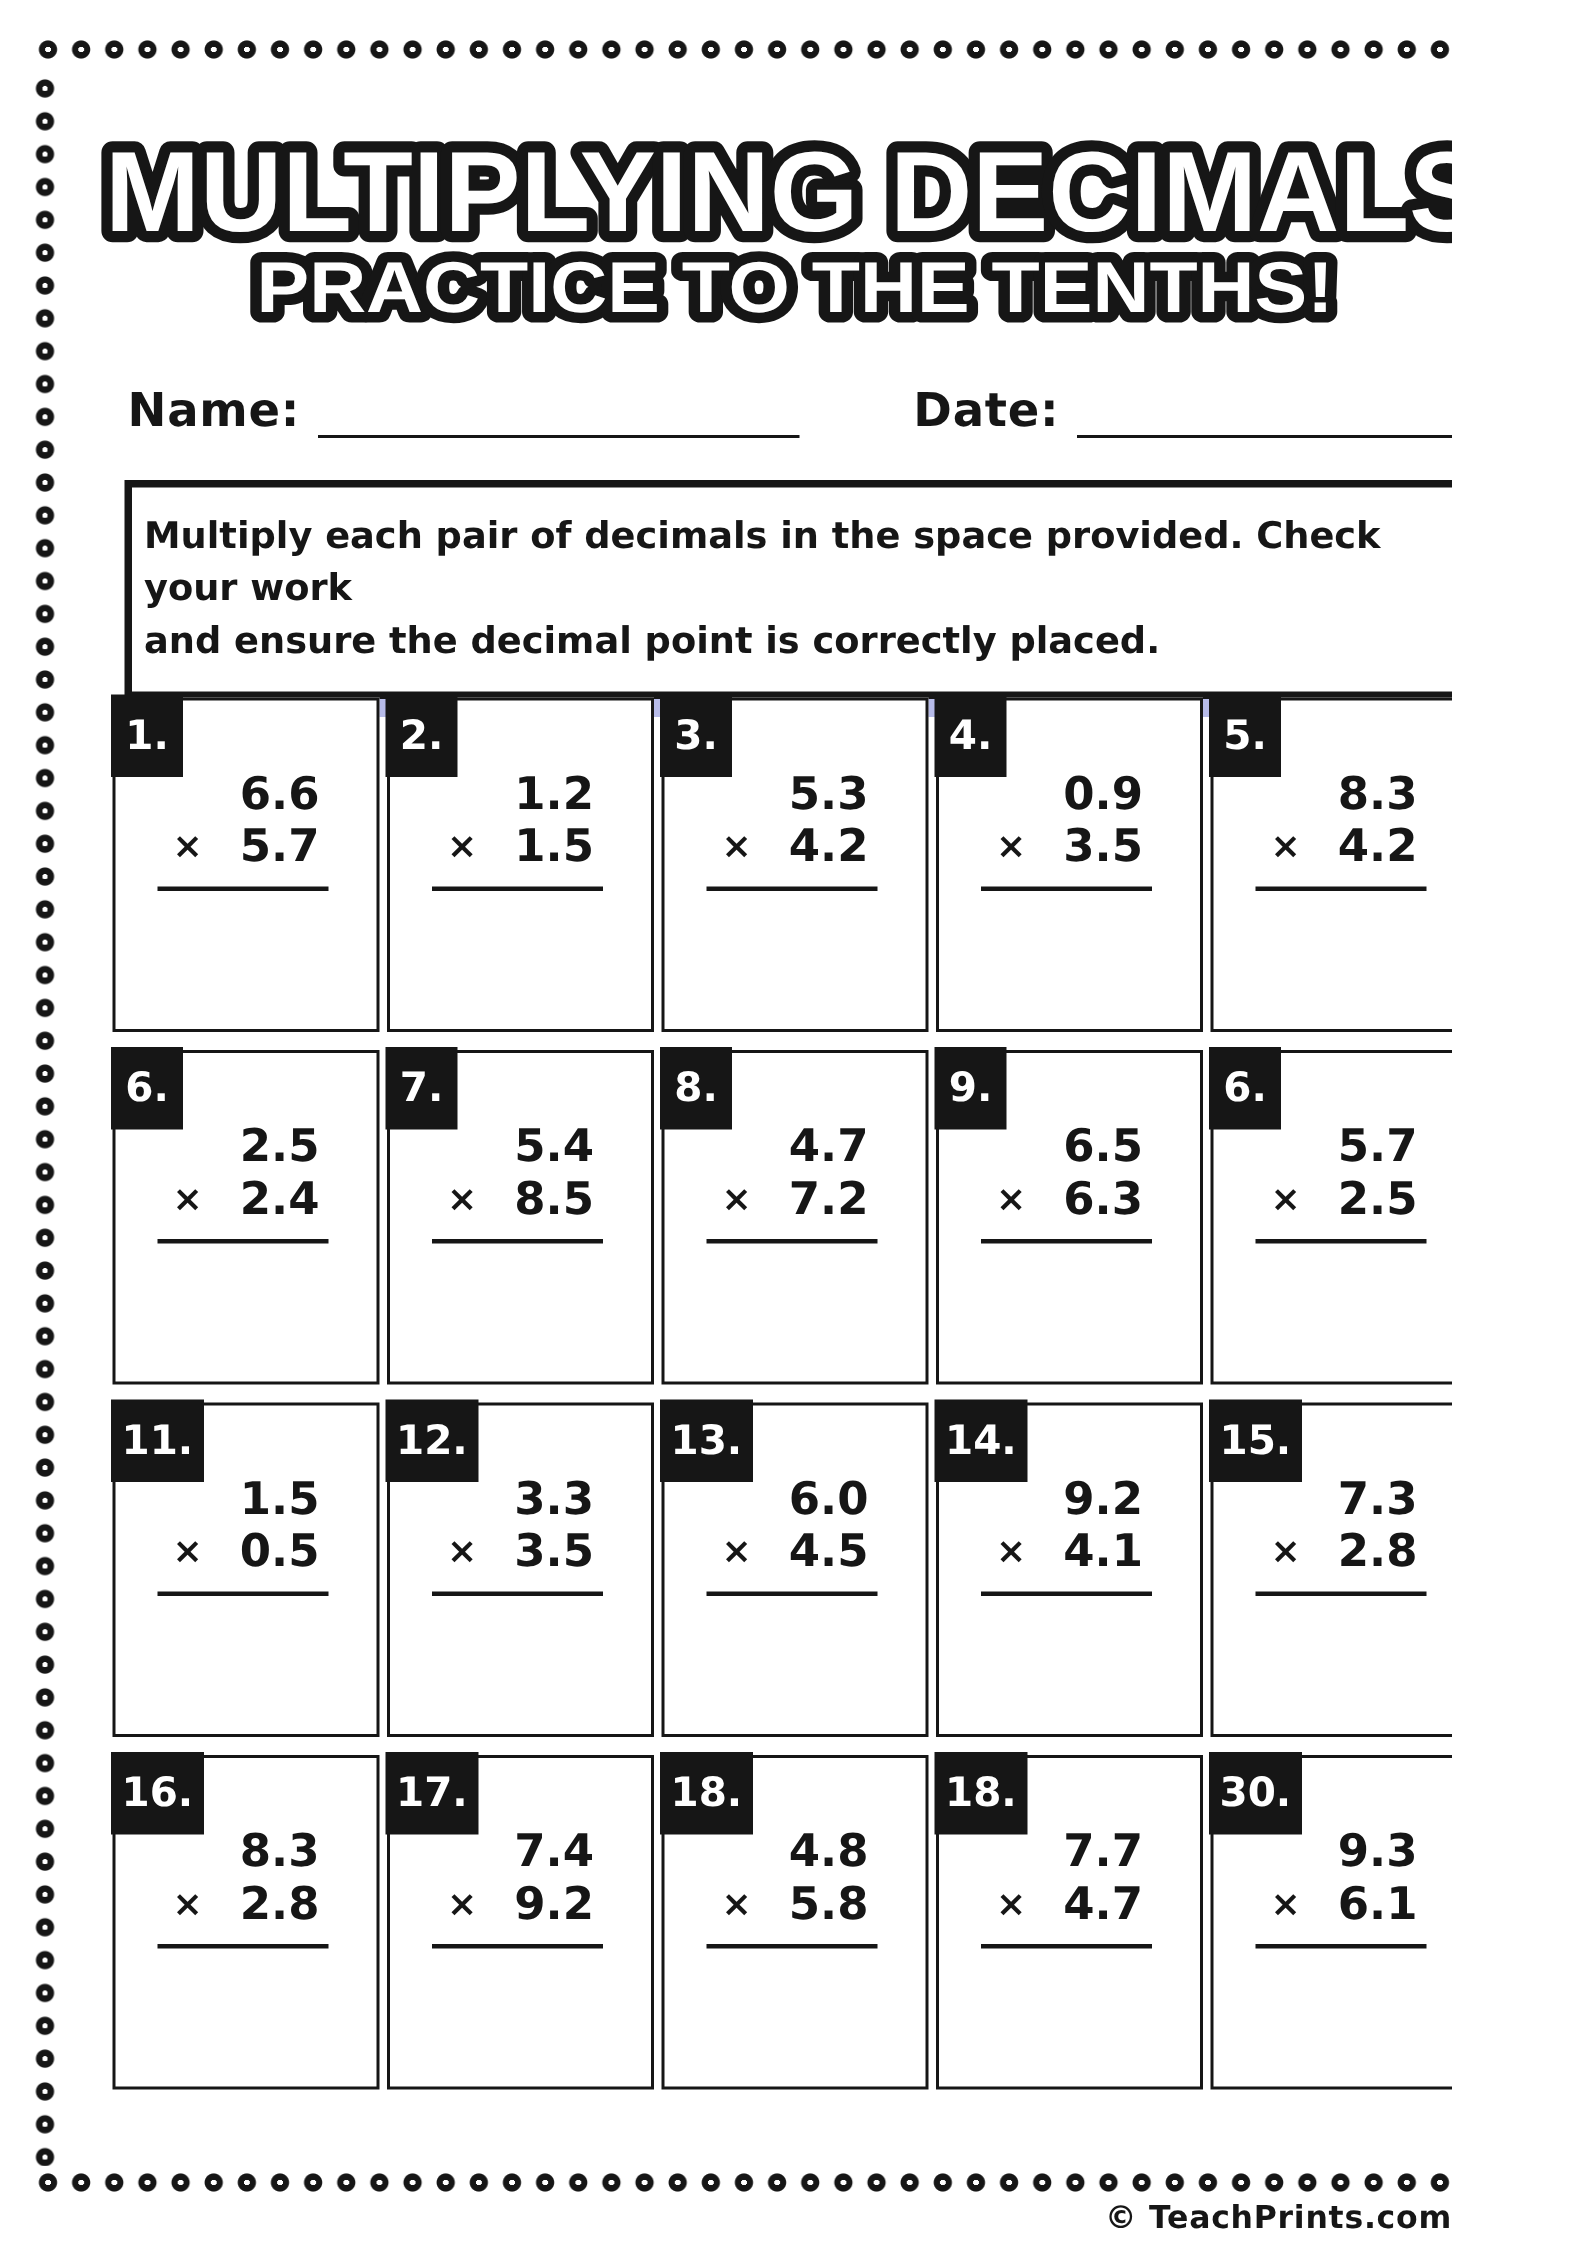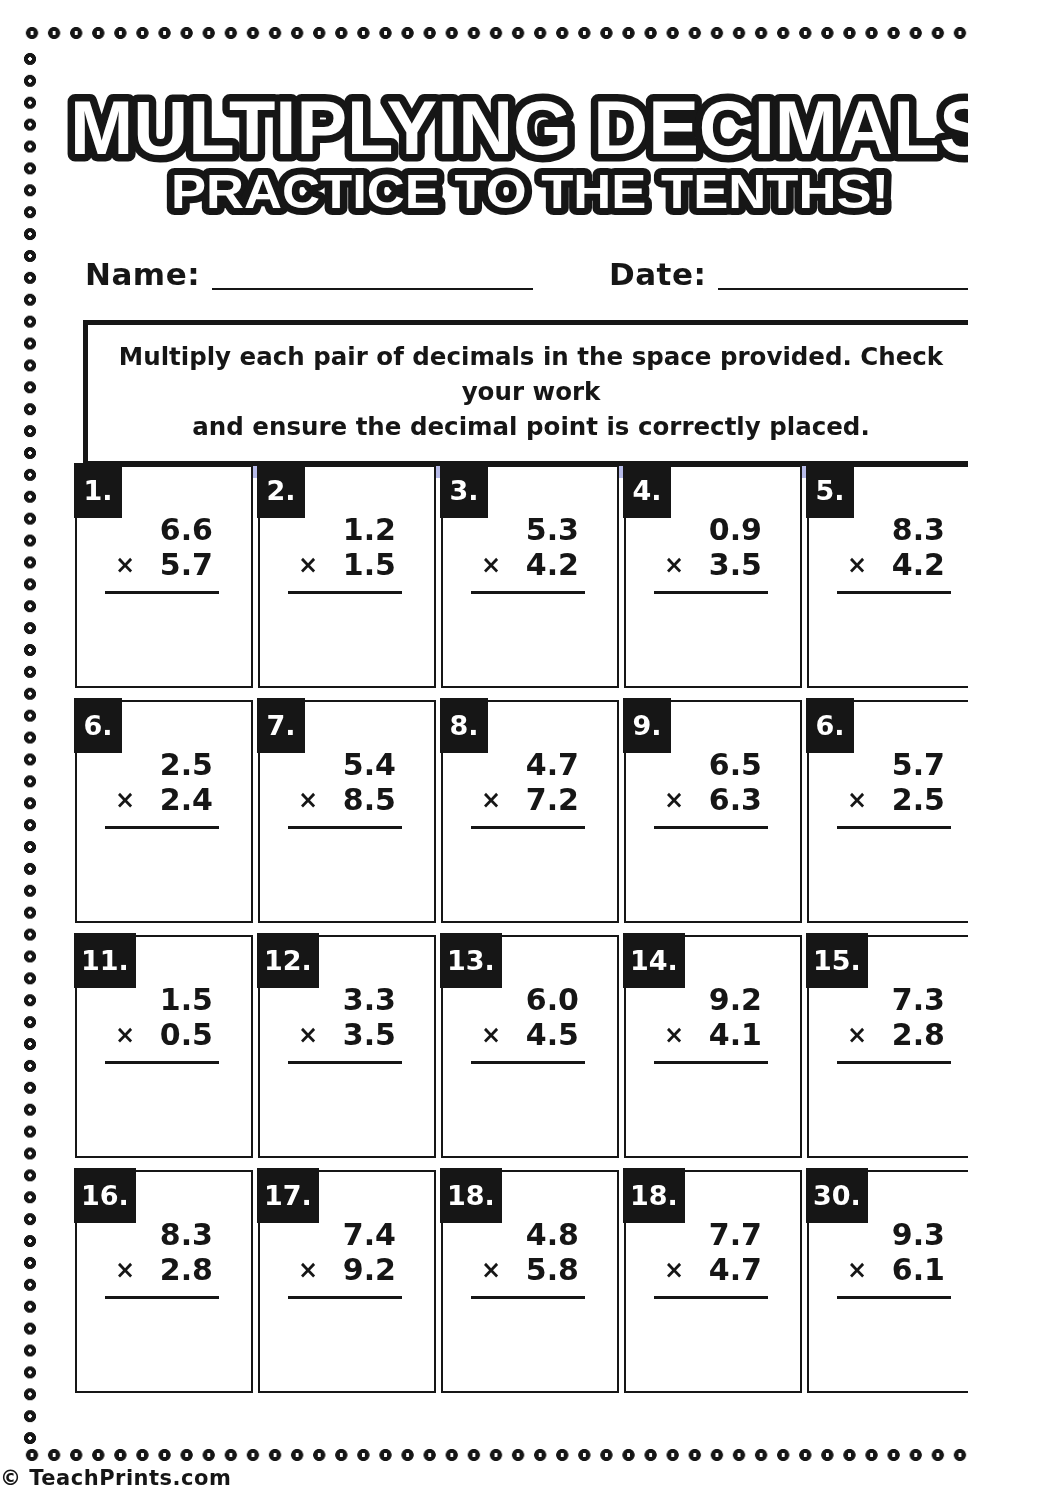--- a/index.html
+++ b/index.html
@@ -31,34 +31,34 @@
   .subtitle-svg{ position:absolute; left:0; top:158px; width:1060px; height:66px; }
   .title-svg text, .subtitle-svg text{
     font-family:"Liberation Sans", sans-serif; font-weight:900;
     fill:#fff; stroke:var(--ink); paint-order:stroke;
     stroke-linejoin:round; stroke-linecap:round;
   }
 
   
   .field-row{
     position:absolute; left:85px; top:256px; width:900px;
-    display:flex; align-items:flex-start;
+    display:flex; align-items:flex-end;
     font-size:31px; font-weight:bold; letter-spacing:0.5px;
   }
   .uline{ border-bottom:2.6px solid var(--ink); height:34px; }
   .uline-name{ width:332px; margin-left:12px; }
   .uline-date{ width:276px; margin-left:12px; }
   .date-label{ margin-left:76px; }
 
   
   .instructions{
     position:absolute; left:83px; top:320px; width:896px;
     background:#fff; border:5px solid var(--ink);
     box-shadow:11px 12px 0 var(--shadow);
-    padding:15px 8px 17px 8px; text-align:center;
+    padding:15px 8px 17px 8px; text-align:left;
     font-size:24.5px; font-weight:600; line-height:1.42;
   }
 
   
   .grid{
     position:absolute; left:75px; top:465px; width:910px;
     display:grid; grid-template-columns:repeat(5,178px);
     grid-auto-rows:223px; column-gap:5px; row-gap:12px;
   }
   .cell{ position:relative; border:2.6px solid var(--ink); background:#fff; }
@@ -73,21 +73,21 @@
     font-size:30px; font-weight:bold; line-height:1.18;
   }
   .brow{ display:flex; justify-content:space-between; align-items:baseline; }
   .times{ font-size:24px; font-weight:bold; transform:translateY(-2px); }
   .rule{ width:114px; height:3.6px; background:var(--ink); margin:8px 0 0 -10px; }
   .workspace{ position:absolute; left:3px; right:3px; top:128px; bottom:3px; }
 
   
   .footer{
     position:absolute; left:0; top:1466px; width:100%;
-    text-align:left; font-size:21px; font-weight:600; letter-spacing:0.5px;
+    text-align:right; font-size:21px; font-weight:600; letter-spacing:0.5px;
   }
 </style>
 </head>
 <body>
 
 <div class="page">
 
   <div class="dots dots-h dots-top"></div>
   <div class="dots dots-h dots-bottom"></div>
   <div class="dots dots-v dots-left"></div>

